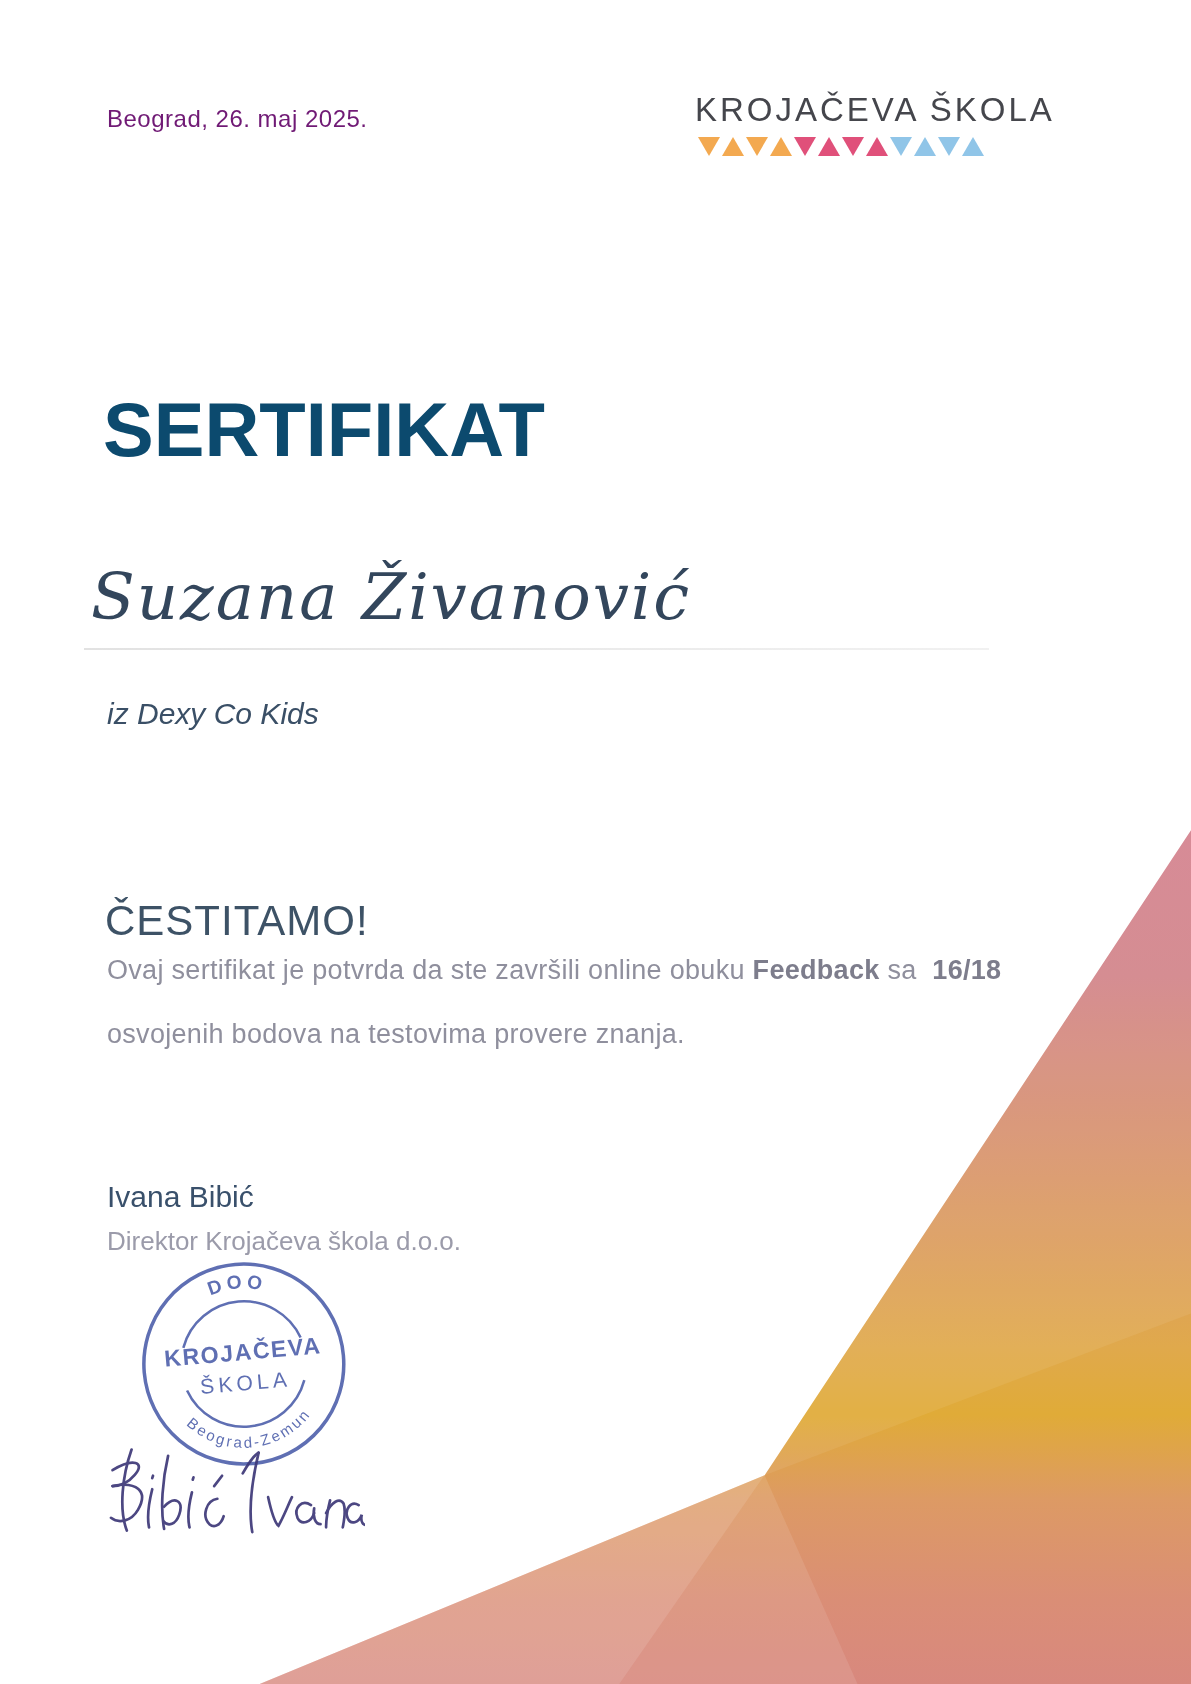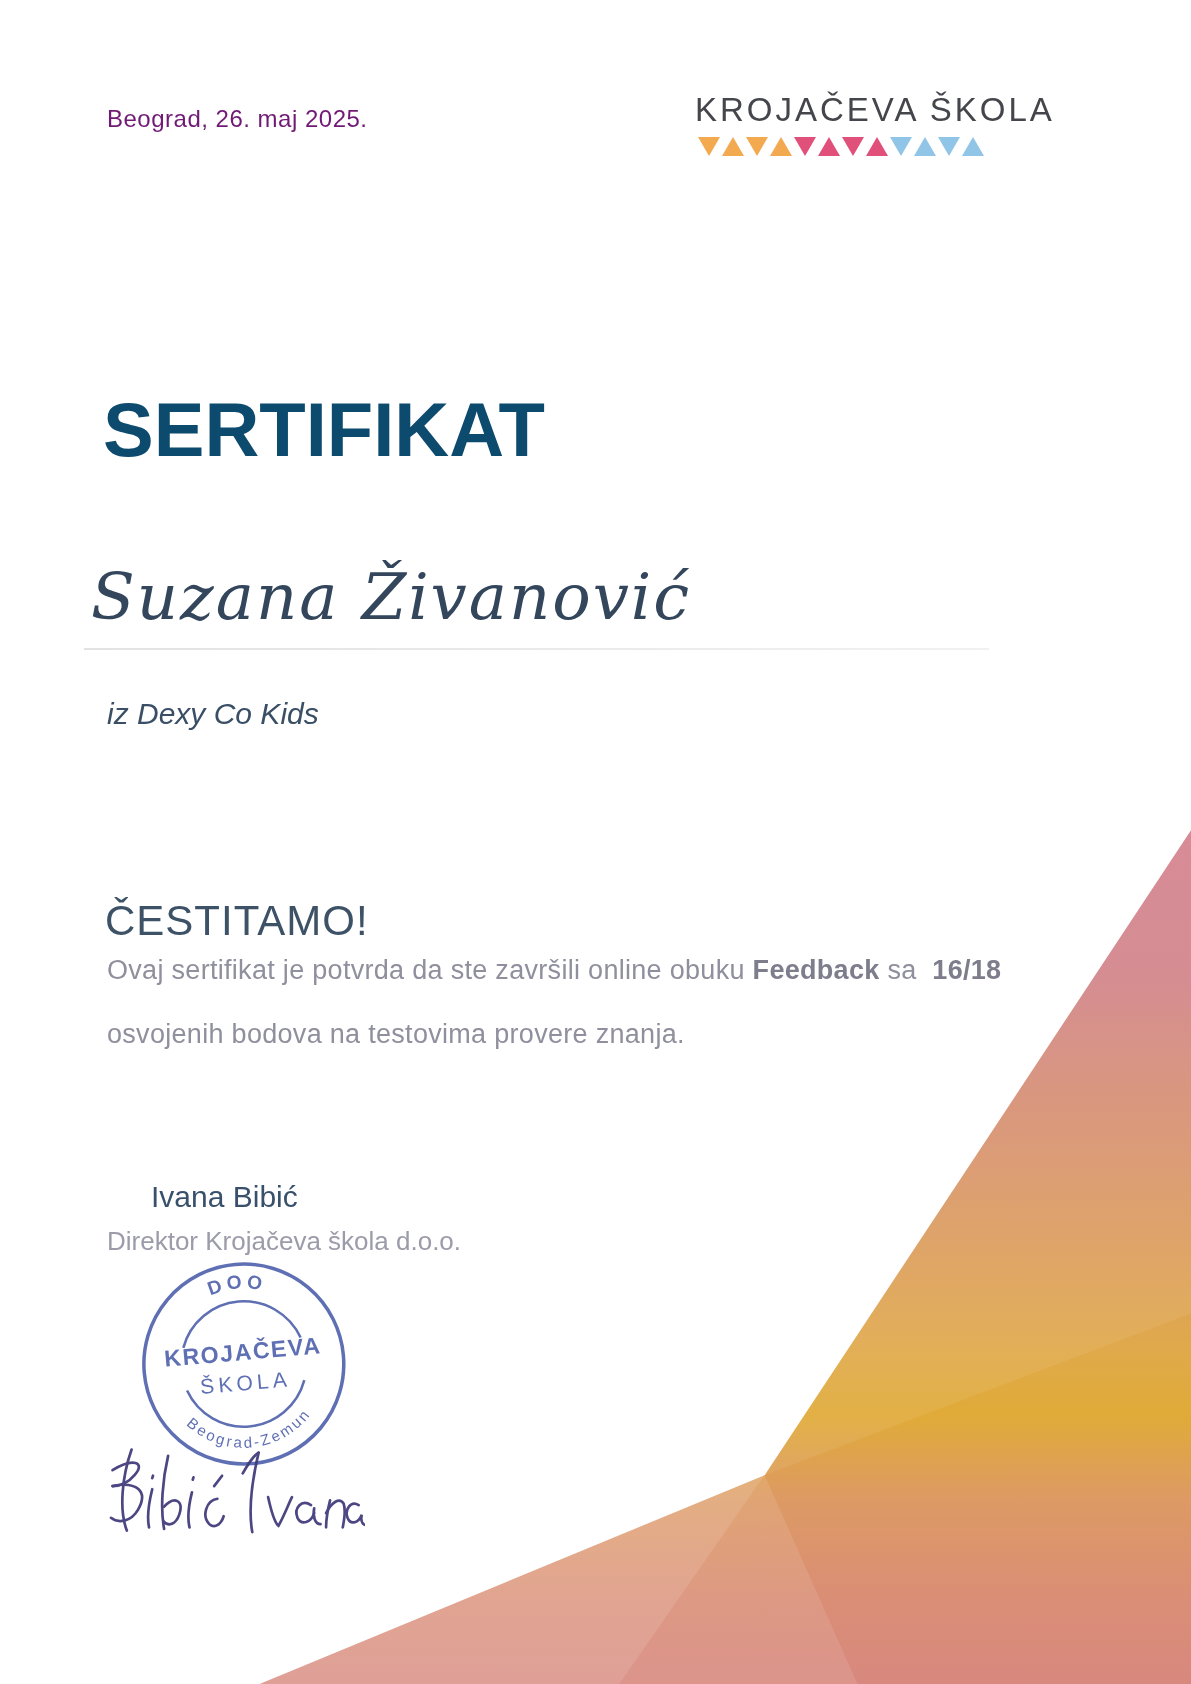--- a/index.html
+++ b/index.html
@@ -46,21 +46,21 @@
 
   .congrats-heading { position:absolute; left:105px; top:866px; font-size:42px;
              font-weight:500; color:#3d5266; letter-spacing:1px;margin-top:31px; }
   .congrats-body { position:absolute; left:107px; top:938px; width:915px;
              font-size:27px; line-height:64px; color:#8f8f9d; letter-spacing:0.3px; }
   .congrats-body b { font-weight:700; color:#7d7d8c; }
   .score-sep { display:inline-block; width:8px; }
 
   
   .signer-name  { position:absolute; left:107px; top:1180px; font-size:30px;
-                  font-weight:500; color:#39506b;margin-left:44px; }
+                  font-weight:500; color:#39506b; }
   .signer-title { position:absolute; left:107px; top:1226px; font-size:26px; color:#9b9baa; }
   .stamp { position:absolute; left:138px; top:1258px; transform:rotate(-5deg); opacity:0.85; }
   .handwriting { position:absolute; left:103px; top:1438px; }
 </style>
 </head>
 <body>
 
 <div class="page">
 
   <div class="decoration">

